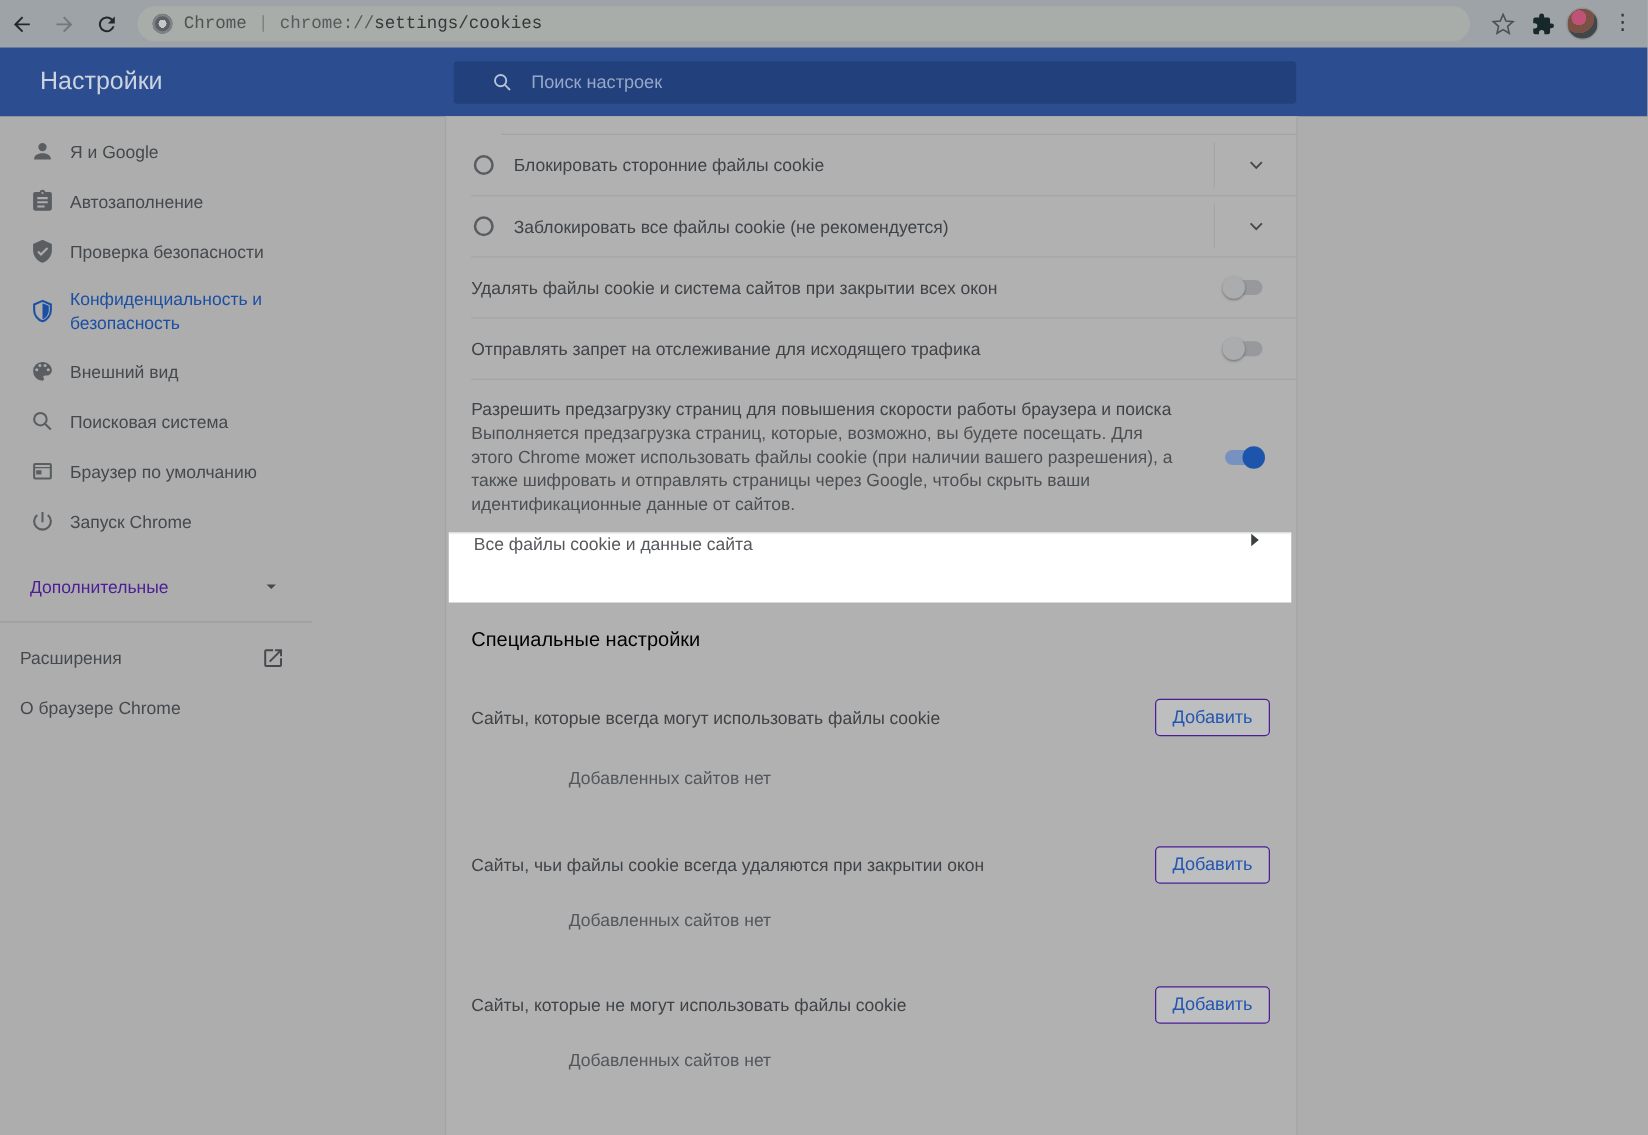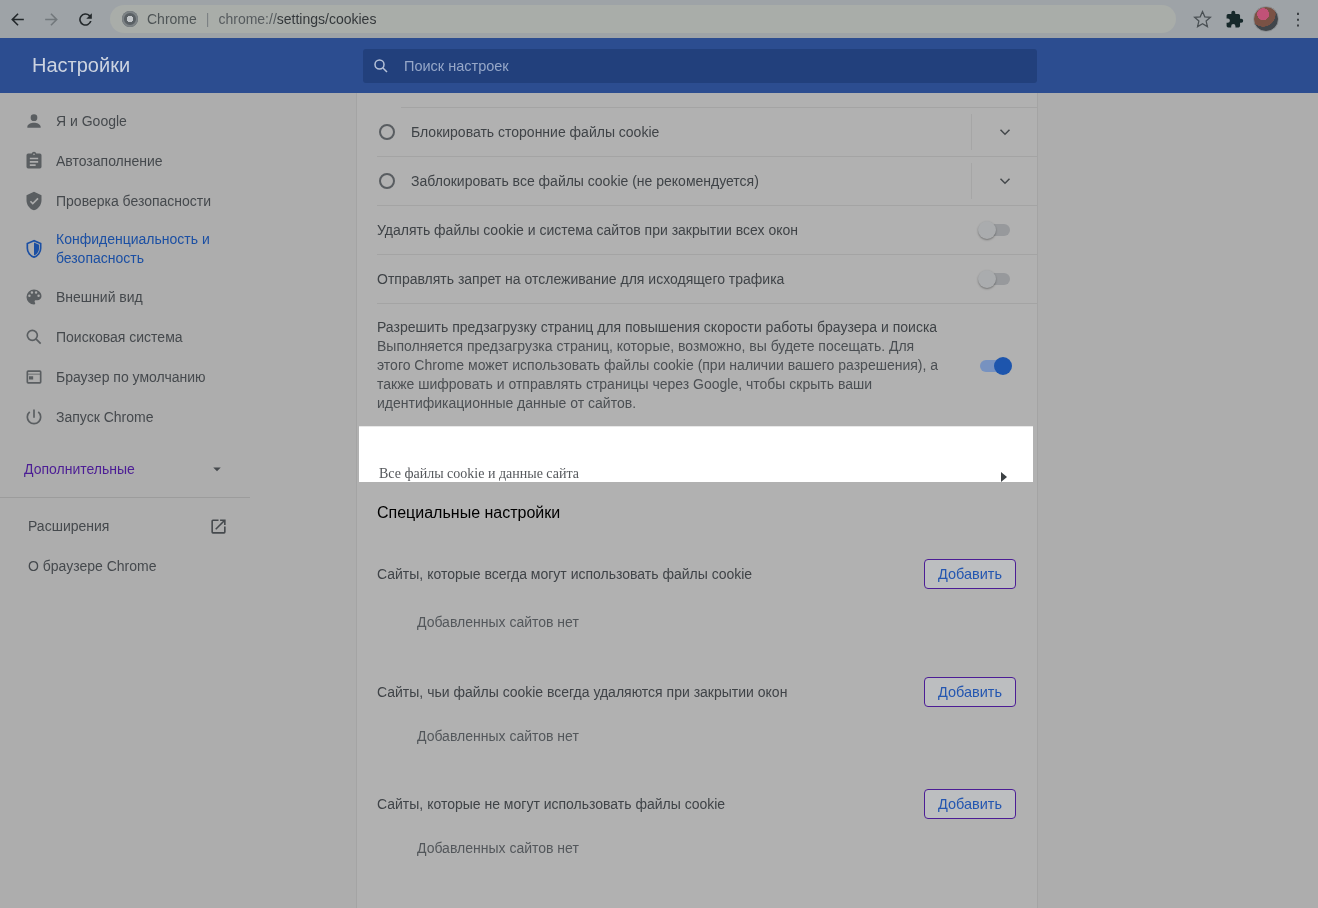--- a/index.html
+++ b/index.html
@@ -1,21 +1,21 @@
 <!DOCTYPE html>
 <html><head>
 <meta charset="utf-8">
 <style>
   * { margin:0; padding:0; box-sizing:border-box; }
   html,body { width:1318px; height:908px; overflow:hidden; }
   body { font-family:"Liberation Sans", sans-serif; background:#adadad; position:relative; }
 
   
   .toolbar { position:absolute; top:0; left:0; width:1318px; height:38px;
-             background:#9ea3a7; display:flex; align-items:center; }
+             background:#9ea3a7; display:flex; align-items:center;font-family:Liberation Mono, monospace; }
   .nav-btn { width:34px; height:34px; display:flex; align-items:center; justify-content:center;
              flex:0 0 auto; }
   .nav-btn svg { width:19px; height:19px; }
   .url-bar { height:28px; flex:1 1 auto; margin:0 10px 0 8px; background:#a9ada9;
              border-radius:14px; display:flex; align-items:center; padding:0 12px;
              font-size:14px; color:#42474b; min-width:0; }
   .favicon { width:16px; height:16px; border-radius:50%;
              background:radial-gradient(circle at 50% 50%, #c3c7ca 0 28%, #5a6064 29% 100%);
              box-shadow:inset 0 0 0 2px #7c8285; margin-right:9px; flex:0 0 auto; }
   .url-engine { color:#4e5456; margin-right:9px; }
@@ -27,21 +27,21 @@
   .avatar { width:26px; height:26px; border-radius:50%;
             background:radial-gradient(circle at 38% 30%, #c15277 0 26%, #7a5245 27% 55%, #41464b 56% 100%);
             border:1px solid #8e9295; }
   .dots { color:#2f3437; font-size:17px; letter-spacing:0; line-height:1; }
 
   
   .app-header { position:absolute; top:38px; left:0; width:1318px; height:55px;
                 background:#2c4d90; display:flex; align-items:center; }
   .app-title { position:absolute; left:32px; color:#ccd3e0; font-size:20px; }
   .search-box { position:absolute; left:363px; width:674px; height:34px; background:#22407c;
-                border-radius:3px; display:flex; align-items:center; padding:0 9px; }
+                border-radius:3px; display:flex; align-items:center; padding:0 30px; }
   .search-box svg { width:18px; height:18px; flex:0 0 auto; margin-right:14px; }
   .search-box input { background:transparent; border:none; outline:none; width:100%;
                       font-family:"Liberation Sans",sans-serif; font-size:14.5px; color:#c4cfe4; }
   .search-box input::placeholder { color:#96a7c8; opacity:1; }
 
   
   .page-body { position:absolute; top:93px; left:0; width:1318px; height:815px; }
 
   
   .sidebar { position:absolute; left:0; top:0; width:250px; height:100%; padding-top:8px; }
@@ -49,21 +49,21 @@
   .side-item .s-icon { width:20px; height:20px; margin:0 12px 0 24px; flex:0 0 auto;
                        display:flex; align-items:center; justify-content:center; }
   .side-item .s-label { font-size:14px; font-weight:500; color:#45494d; }
   .side-item.active { height:56px; }
   .side-item.active .s-label { color:#1b4fa3; line-height:19px; width:160px; }
   .side-adv { height:32px; margin-top:16px; display:flex; align-items:center;
               justify-content:space-between; padding:0 24px; cursor:pointer; }
   .side-adv .s-label { font-size:14px; font-weight:500; color:#4c1d95; }
   .side-divider { height:1px; background:#9c9c9c; margin-top:12px; }
   .side-link { height:40px; display:flex; align-items:center; justify-content:space-between;
-               padding:0 22px 0 28px; cursor:pointer; }
+               padding:0 22px 0 16px; cursor:pointer; }
   .side-link.first { margin-top:8px; }
   .side-link .s-label { font-size:14px; font-weight:500; color:#45494d; }
 
   
   .card { position:absolute; left:356px; top:0; width:682px; height:815px; background:#b1b1b1;
           border-left:1px solid #a4a4a4; border-right:1px solid #a4a4a4; }
   .divider { height:1px; background:#a4a4a4; }
   .divider.inset { margin-left:20px; }
   .divider.top-partial { margin-left:44px; margin-top:14px; }
 
@@ -83,34 +83,34 @@
   .toggle.on { background:#7792c0; }
   .toggle.on .knob { right:-2px; background:#1d55ad; }
 
   .preload-row { display:flex; align-items:center; padding:14px 0 13px 20px;justify-content:space-between; }
   .preload-text { width:572px; font-size:14px; line-height:19px; }
   .preload-title { color:#3f4347; }
   .preload-desc { color:#4b4f53; }
   .preload-row .toggle { margin-left:auto; }
 
   .hl-row { margin-left:2px; width:674px; height:56px; background:#ffffff;
-            display:flex; align-items:flex-end; padding:0 20px; cursor:pointer;
-            border-top:1px solid #e8e8e8;font-family:Liberation Serif, serif; }
+            display:flex; align-items:flex-start; padding:0 20px; cursor:pointer;
+            border-top:1px solid #e8e8e8; }
   .hl-label { font-size:14px; color:#55585c; flex:1 1 auto; }
   .tri-right { width:0; height:0; border-left:6px solid #3c4043; border-top:5px solid transparent;
                border-bottom:5px solid transparent; margin-right:6px; }
 
   .section-heading { margin:22px 0 16px 20px; height:20px; font-size:16px; font-weight:500;
                      color:#000000; }
   .site-row { display:flex; align-items:center; height:48px; padding:0 21px 0 20px; }
   .site-row .row-label { padding-right:12px; }
   .add-btn { min-width:92px; height:30px; border:1px solid #4c1d95; border-radius:4px;
              background:#bcbec0; color:#2456b0; font-family:"Liberation Sans",sans-serif;
              font-size:14.5px; font-weight:500; cursor:pointer; }
-  .empty-note { margin-left:60px; height:20px; font-size:14px; color:#53575b; }
+  .empty-note { margin-left:98px; height:20px; font-size:14px; color:#53575b; }
   .mt16{margin-top:16px;} .mt26{margin-top:26px;} .mt34{margin-top:34px;}
   .mt12{margin-top:12px;} .mt32{margin-top:32px;}
 
   .icon-fill { fill:#5a5e61; }
   .icon-stroke { stroke:#5a5e61; fill:none; stroke-width:2; }
 </style>
 </head>
 <body>
 
 <div class="toolbar">

